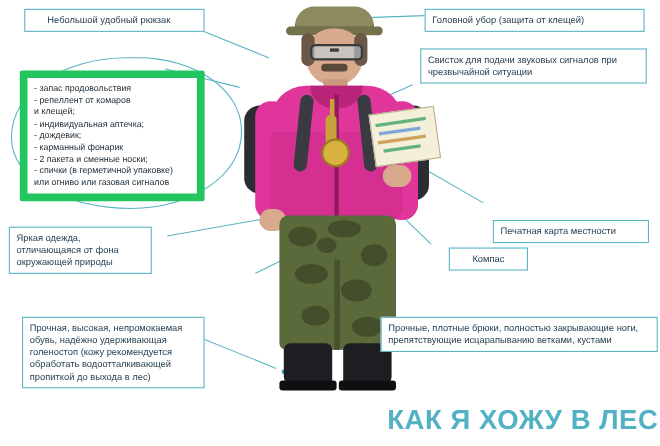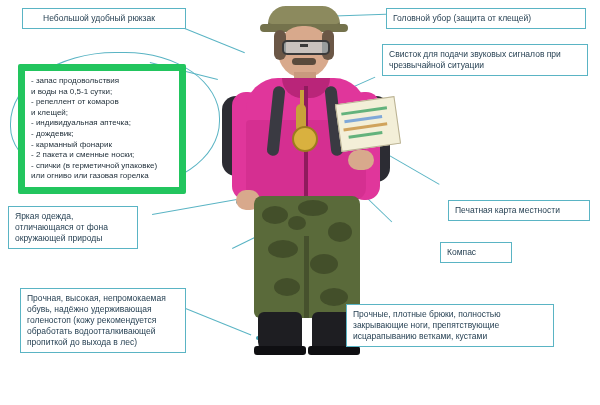--- a/index.html
+++ b/index.html
@@ -191,44 +191,44 @@
   </div>
 
   <div class="callout" style="left:382px;top:44px;width:206px;">
     <span>Свисток для подачи звуковых сигналов при чрезвычайной ситуации</span>
   </div>
 
   <div class="callout" style="left:448px;top:200px;width:142px;">
     <span>Печатная карта местности</span>
   </div>
 
-  <div class="callout" style="left:408px;top:242px;width:72px;margin-left:32px;">
+  <div class="callout" style="left:408px;top:225px;width:72px;text-align:center;">
     <span>Компас</span>
   </div>
 
   <div class="callout" style="left:8px;top:206px;width:130px;">
     <span>Яркая одежда, отличающаяся от фона окружающей природы</span>
   </div>
 
 
   <div class="callout" style="left:20px;top:288px;width:166px;">
     <span>Прочная, высокая, непромокаемая обувь, надёжно удерживающая голеностоп (кожу рекомендуется обработать водоотталкивающей пропиткой до выхода в лес)</span>
   </div>
 
-  <div class="callout" style="left:346px;top:304px;width:208px;">
+  <div class="callout" style="left:346px;top:288px;width:252px;">
     <span>Прочные, плотные брюки, полностью закрывающие ноги, препятствующие исцарапыванию ветками, кустами</span>
   </div>
 
   <div class="listbox" style="left:18px;top:64px;width:168px;">
     <div>- запас продовольствия</div>
-    <div>  и воды на 0,5-1 сутки;</div>
     <div>- репеллент от комаров</div>
     <div>  и клещей;</div>
     <div>- индивидуальная аптечка;</div>
     <div>- дождевик;</div>
     <div>- карманный фонарик</div>
     <div>- 2 пакета и сменные носки;</div>
     <div>- спички (в герметичной упаковке)</div>
-    <div>  или огниво или газовая горелка</div>
-  </div>
-
+    <div>  или огниво или газовая сигналов</div>
+  </div>
+
+  <div class="title">КАК Я ХОЖУ В ЛЕС</div>
 
 </div>
 
 </body></html>

